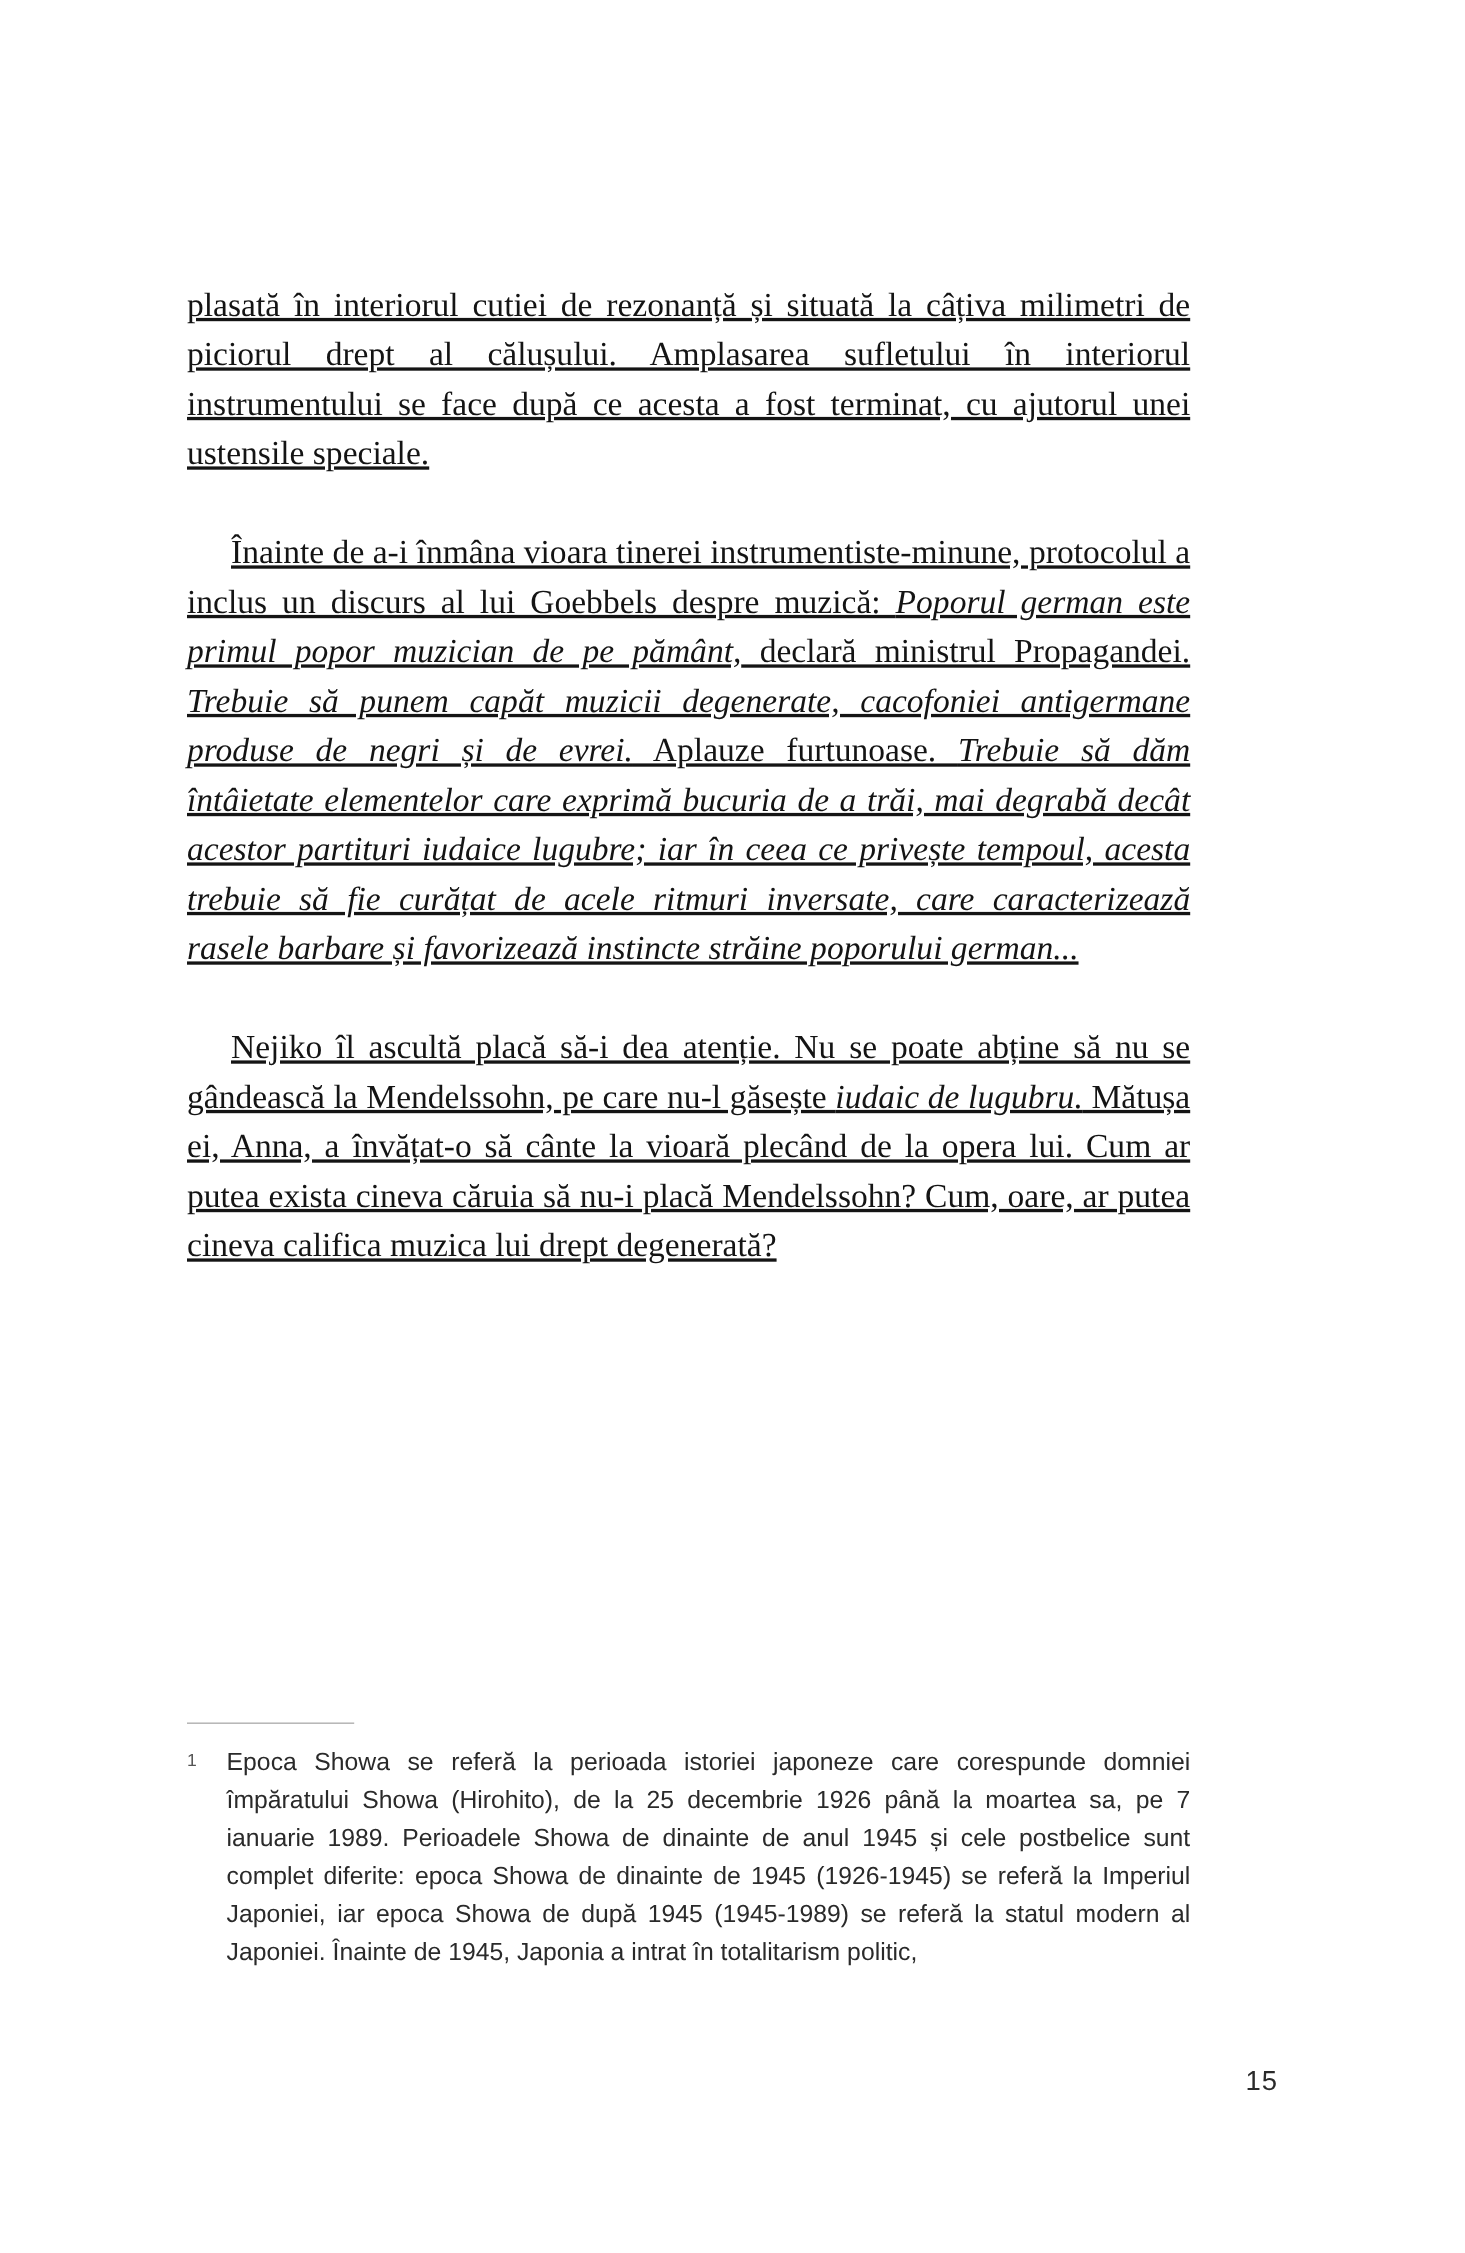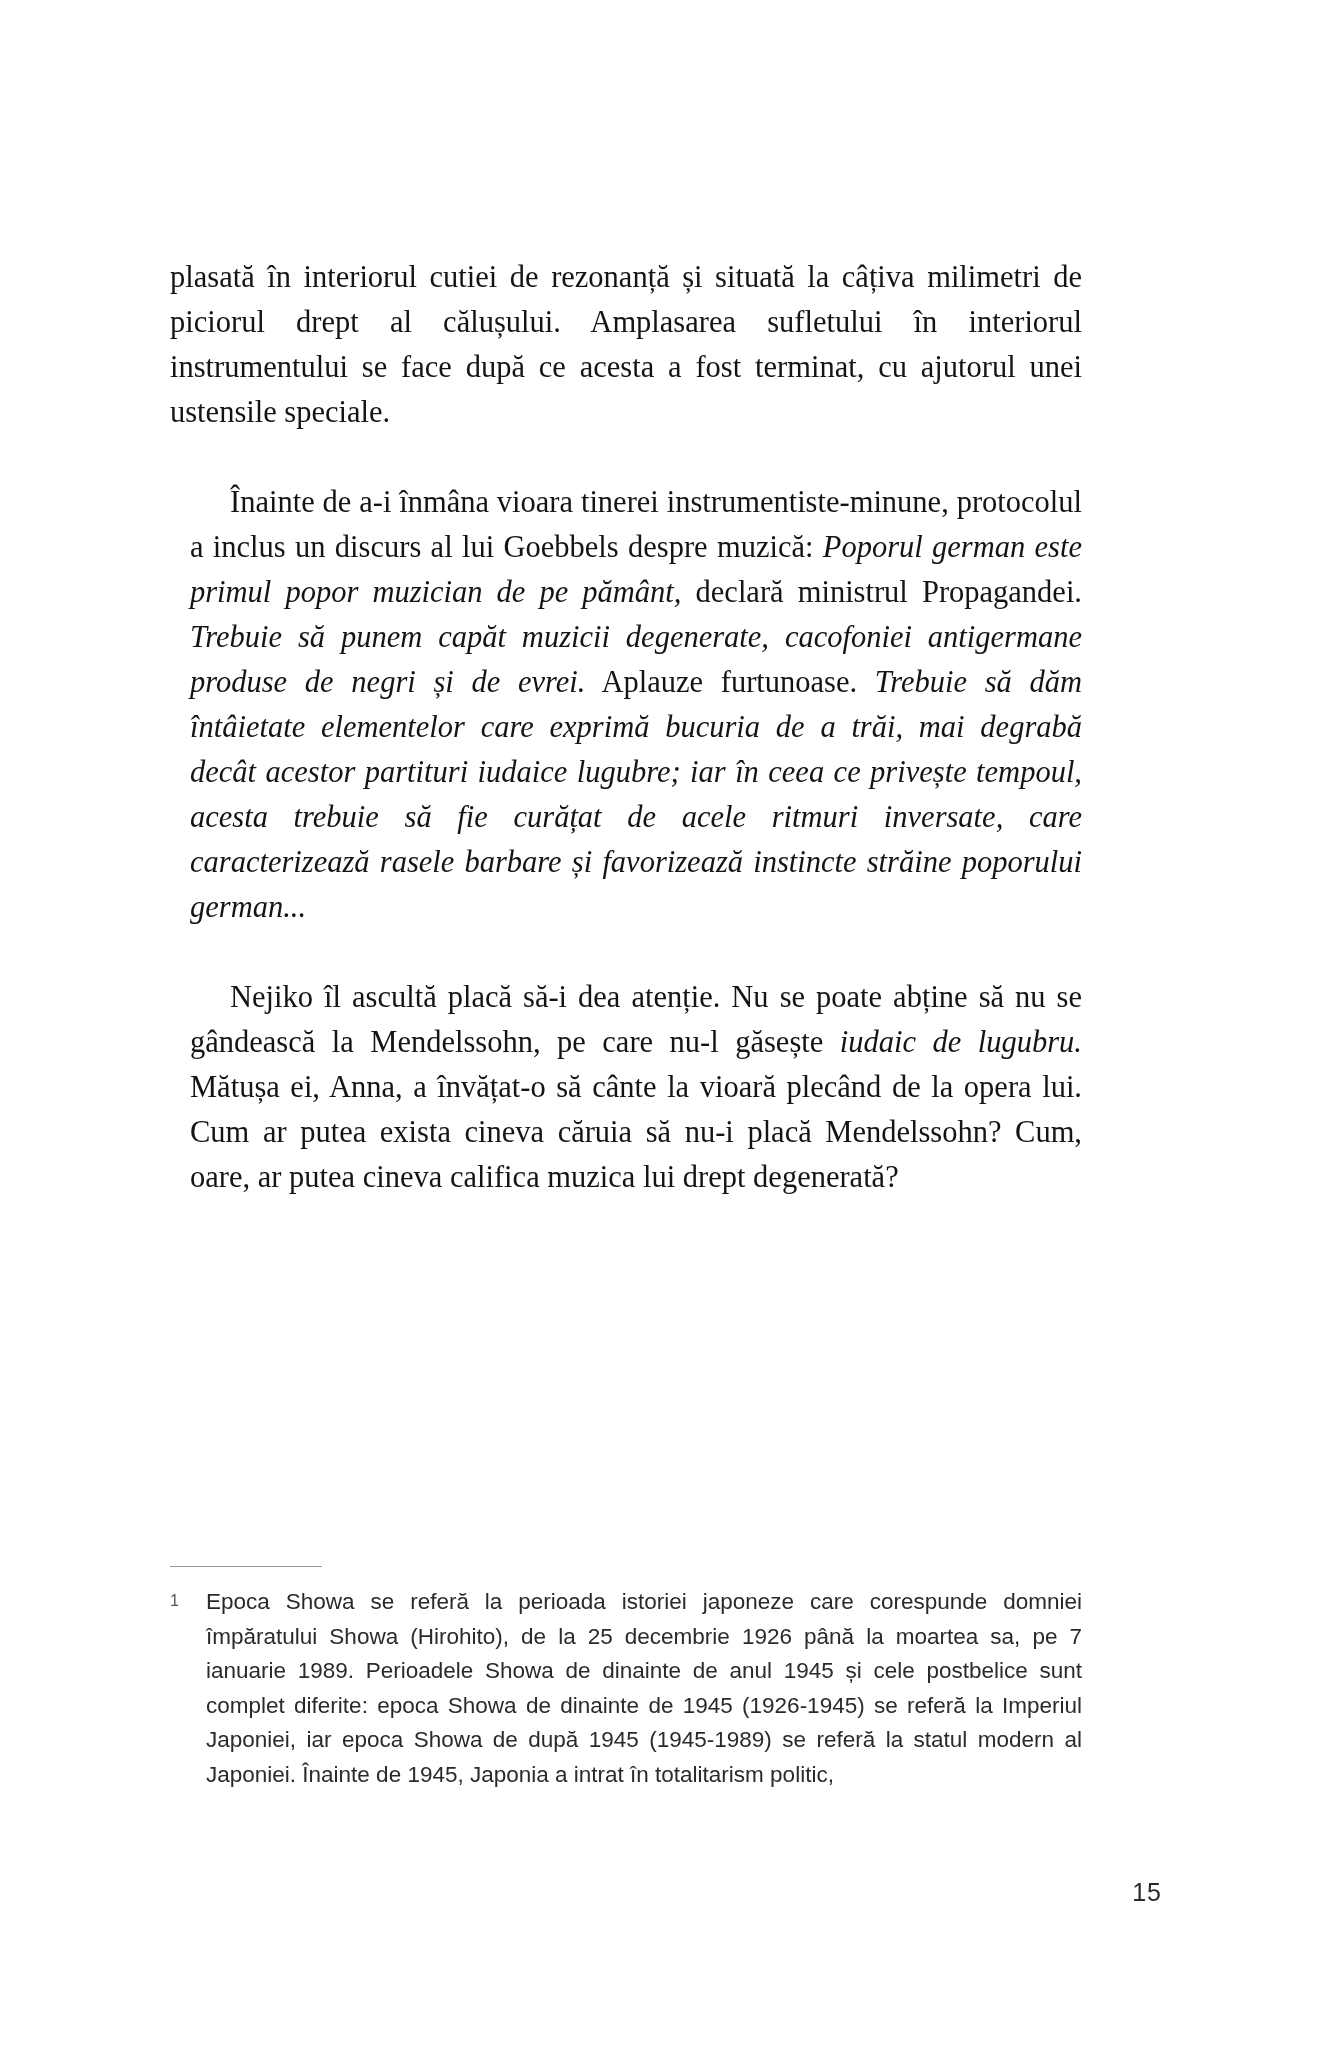--- a/index.html
+++ b/index.html
@@ -52,27 +52,27 @@
   }
 
   p.body {
     margin: 0;
     font-size: 30.5px;
     line-height: 45px;
     text-align: justify;
     text-justify: inter-word;
     hyphens: manual;
     color: #141414;
+    text-decoration: underline;
   }
   p.body.indent {
     text-indent: 40px;
   }
   p.gap-before {
     margin-top: 45px;
-    margin-left: 20px;
   }
   .it {
     font-style: italic;
   }
   sup.fn-ref {
     font-size: 0.62em;
     vertical-align: super;
     line-height: 0;
     font-style: normal;
   }

